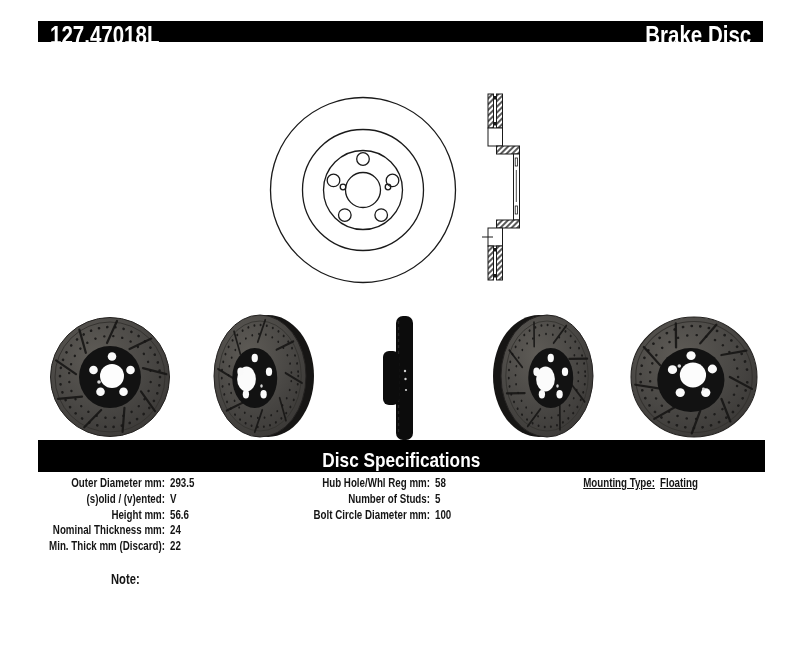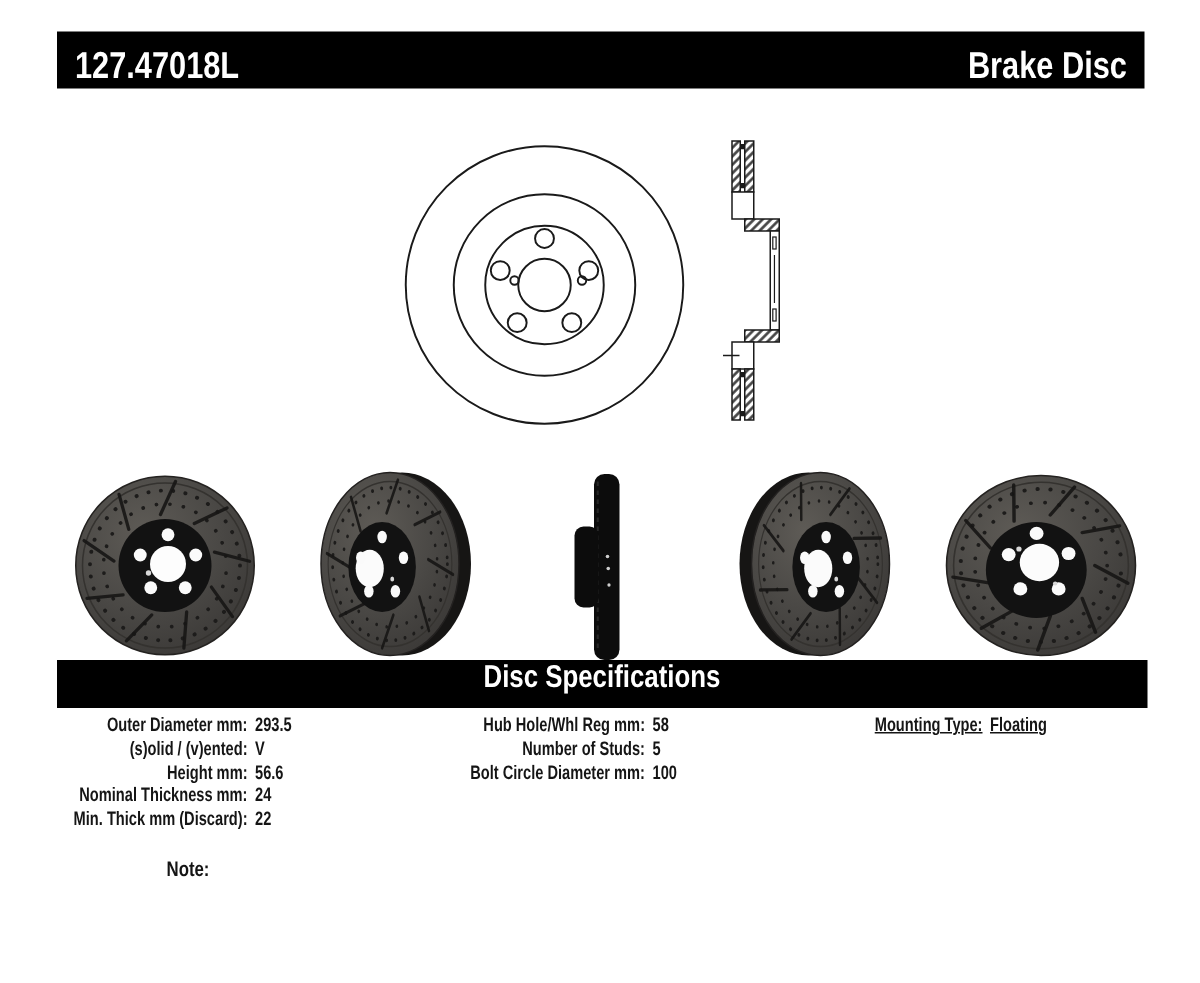--- a/index.html
+++ b/index.html
@@ -1,32 +1,32 @@
 <!DOCTYPE html>
 <html><head>
 <meta charset="utf-8">
 <title>Brake Disc</title>
 <style>
   html,body{margin:0;padding:0;background:#fff;}
   .page{position:relative;width:800px;height:655px;background:#ffffff;overflow:hidden;
         font-family:"Liberation Sans",sans-serif;font-weight:bold;color:#151515;}
 
   
-  .topbar{position:absolute;left:38px;top:21px;width:725px;height:38px;background:#000;
-          color:#fff;display:flex;justify-content:space-between;align-items:flex-end;
+  .topbar{position:absolute;left:38px;top:21px;width:725px;height:21px;background:#000;
+          color:#fff;display:flex;justify-content:space-between;align-items:flex-start;
           padding:0 12px;box-sizing:border-box;font-size:25px;}
   .topbar .pn{display:inline-block;transform:scaleX(0.82);transform-origin:left center;white-space:nowrap;}
   .topbar .pt{display:inline-block;transform:scaleX(0.82);transform-origin:right center;white-space:nowrap;}
 
   
   .fig{position:absolute;}
 
   
   .specbar{position:absolute;left:38px;top:440px;width:727px;height:32px;background:#000;color:#fff;
-           display:flex;align-items:flex-start;justify-content:center;font-size:21px;}
+           display:flex;align-items:flex-end;justify-content:center;font-size:21px;}
   .specbar span{display:inline-block;transform:scaleX(0.82);transform-origin:center;white-space:nowrap;}
 
   
   .col{position:absolute;top:475px;font-size:13px;line-height:15.8px;color:#151515;}
   .col .row{display:flex;align-items:baseline;}
   .col .lbl{display:inline-block;text-align:right;white-space:nowrap;
             transform:scaleX(0.75);transform-origin:right center;}
   .col .val{display:inline-block;margin-left:5px;white-space:nowrap;
             transform:scaleX(0.75);transform-origin:left center;}
   .col-left{left:-5px;}   .col-left .lbl{width:170px;}

